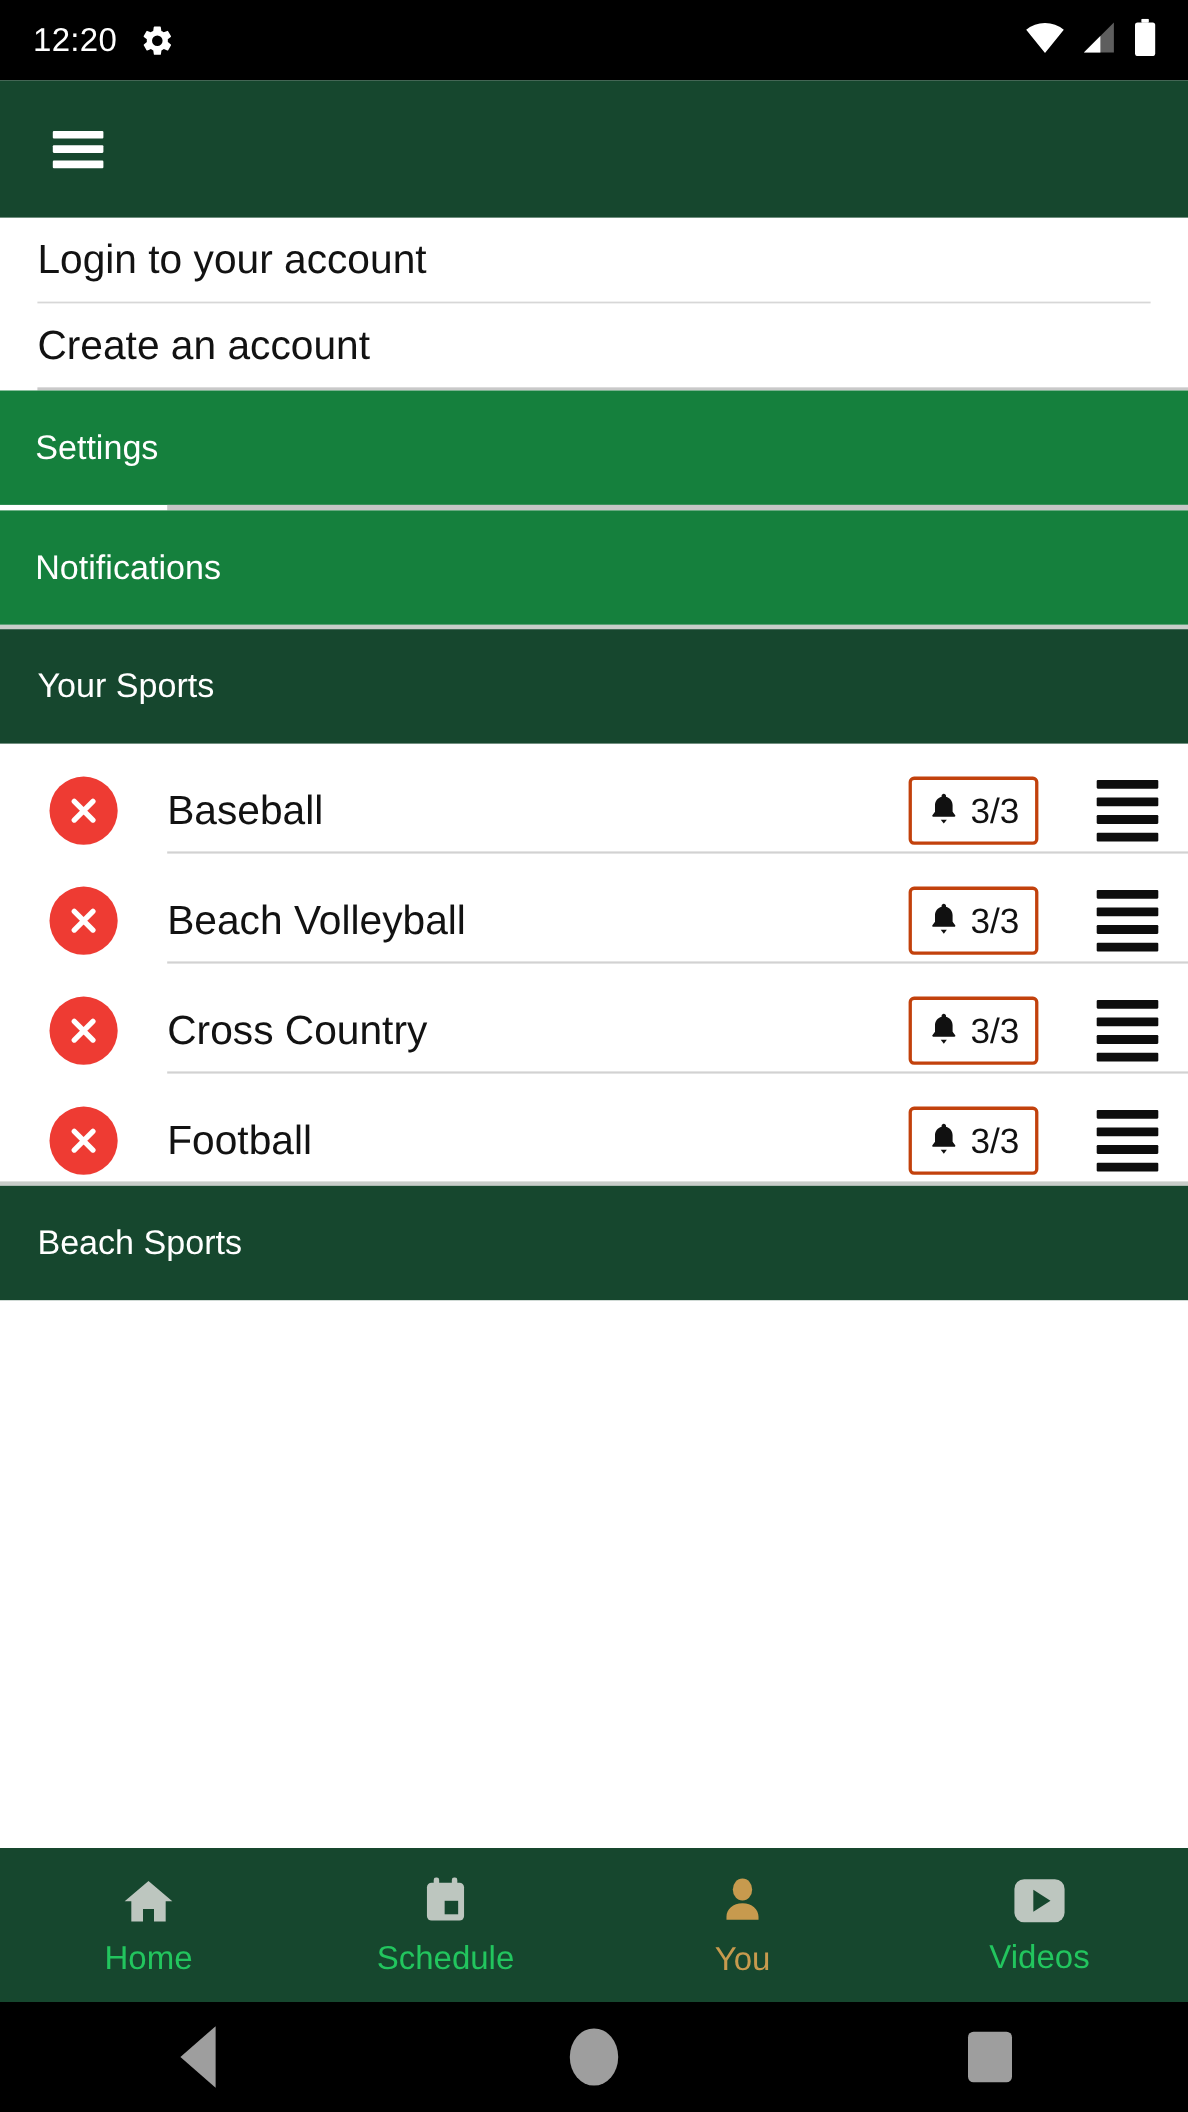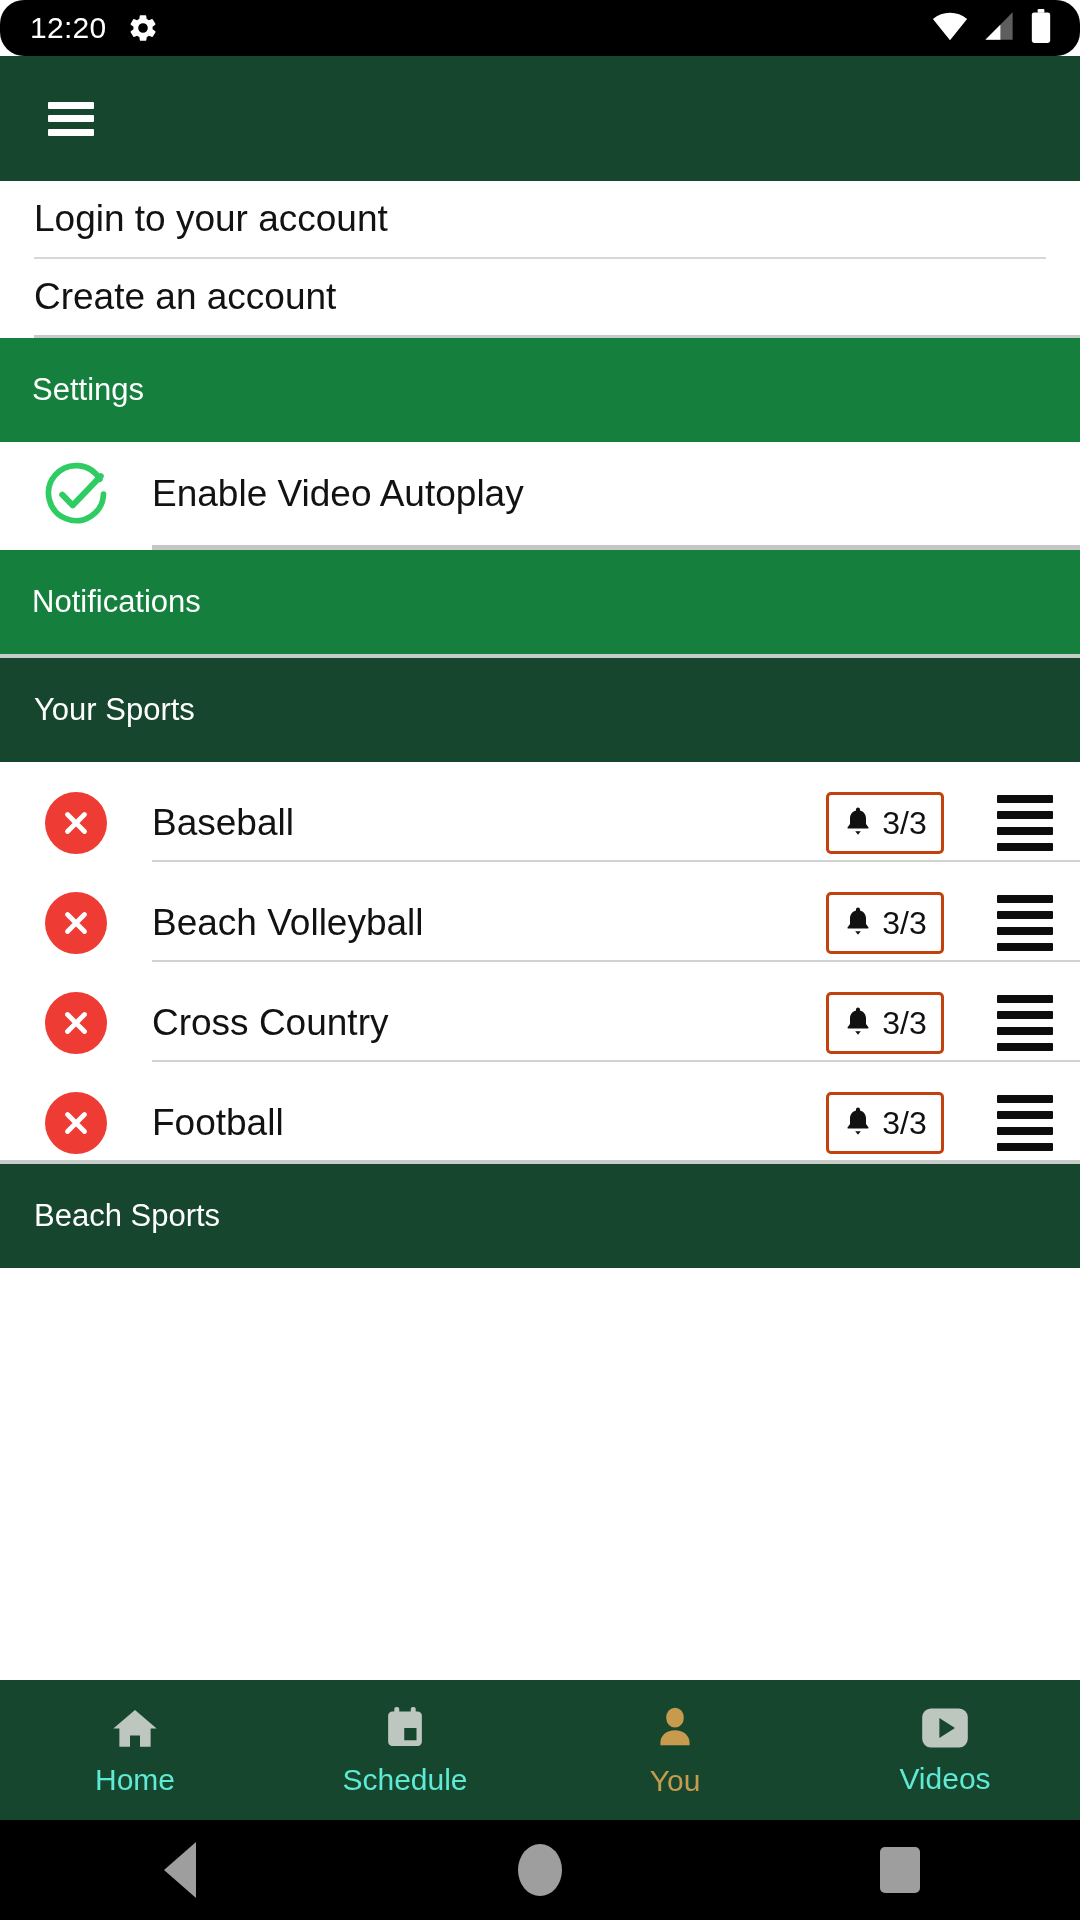--- a/index.html
+++ b/index.html
@@ -6,24 +6,23 @@
   html, body {
     width:1080px; height:1920px;
     background:#ffffff;
     font-family:"Liberation Sans", sans-serif;
     overflow:hidden;
   }
   #screen { position:relative; width:1080px; height:1920px; background:#ffffff; display:flex; flex-direction:column; }
 
   
   .statusbar {
-    height:56px; background:#000000; color:#ffffff;
+    height:73px; background:#000000; color:#ffffff;
     display:flex; align-items:center; flex:0 0 auto;
     padding:0 28px 0 30px;
-    border-radius:24px;
   }
   .status-time { font-size:30px; font-weight:400; letter-spacing:.3px; line-height:1; }
   .status-left-icons { display:flex; align-items:center; margin-left:20px; }
   .status-right { margin-left:auto; display:flex; align-items:center; gap:14px; }
 
   
   .appbar {
     height:125px; background:#16472e; flex:0 0 auto;
     display:flex; align-items:center; padding-left:48px;
   }
@@ -81,21 +80,21 @@
   .badge-red { background:#ee3b33; }
   .badge-green { background:#2ecc63; }
 
   
   .bottomnav {
     height:140px; background:#16472e; flex:0 0 auto;
     display:flex; align-items:center; justify-content:space-around;
     position:absolute; left:0; right:0; bottom:100px; z-index:5;
   }
   .navitem { display:flex; flex-direction:column; align-items:center; justify-content:center; gap:10px; width:25%; }
-  .navitem .nav-label { font-size:30px; color:#5eead4; line-height:1; }
+  .navitem .nav-label { font-size:30px; color:#22c55e; line-height:1; }
   .navitem.active .nav-label { color:#c79a4e; }
 
   
   .androidnav {
     height:100px; background:#000000; flex:0 0 auto;
     display:flex; align-items:center; justify-content:space-around;
     position:absolute; left:0; right:0; bottom:0; z-index:6;
   }
   .anav-btn { width:25%; display:flex; align-items:center; justify-content:center; }
 
@@ -153,29 +152,20 @@
 
     <div class="account-row">
       <span class="label">Create an account</span>
     </div>
     <div class="hr-indent-sm"></div>
 
     <div class="section-head section-gold">
       <span>Settings</span>
     </div>
 
-    <div class="autoplay-row">
-      <div class="check-wrap">
-        <svg width="66" height="66" viewBox="0 0 36 36" aria-hidden="true">
-          <path d="M31 10 A15 15 0 1 0 33 18" fill="none" stroke="#2ecc63" stroke-width="3.1" stroke-linecap="round"></path>
-          <path d="M10.5 18.4 L16.2 24.2 L31.5 8.3" fill="none" stroke="#2ecc63" stroke-width="3.3" stroke-linecap="round" stroke-linejoin="round"></path>
-        </svg>
-      </div>
-      <span class="autoplay-label">Enable Video Autoplay</span>
-    </div>
     <div class="autoplay-underline"></div>
 
     <div class="section-head section-gold">
       <span>Notifications</span>
     </div>
     <div class="sep-grey"></div>
 
     <div class="section-head section-green">
       <span>Your Sports</span>
     </div>

